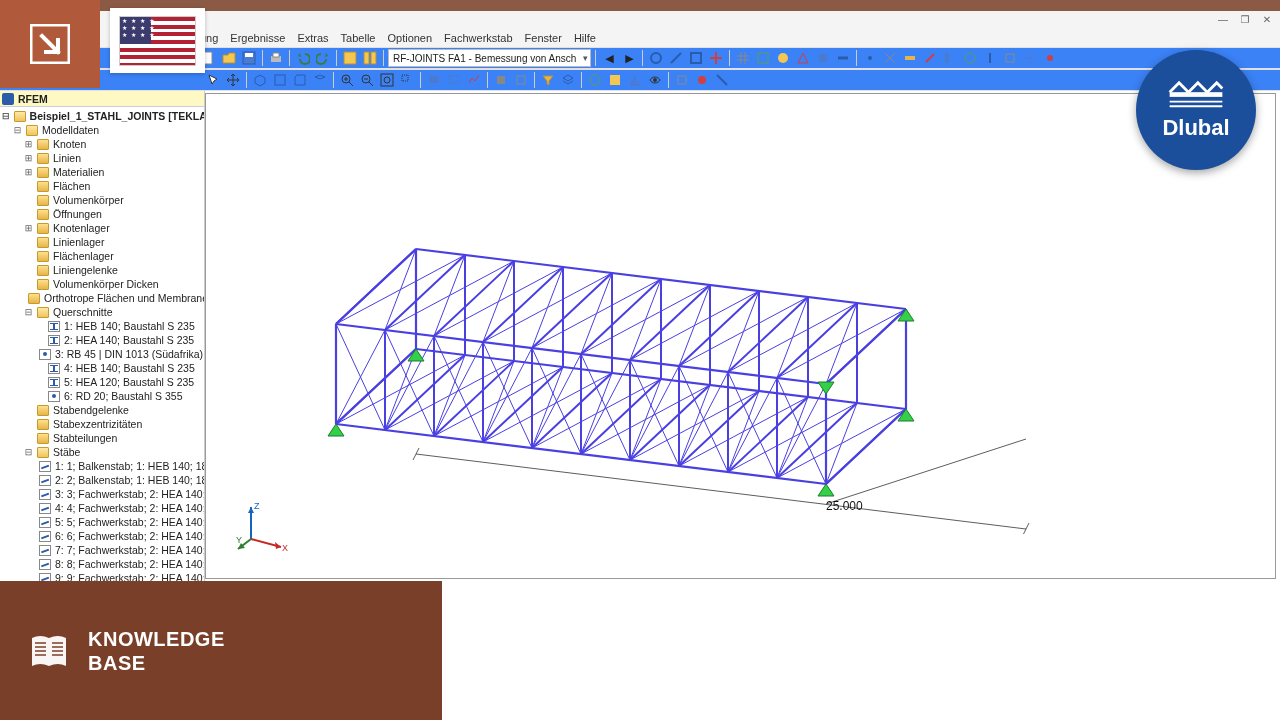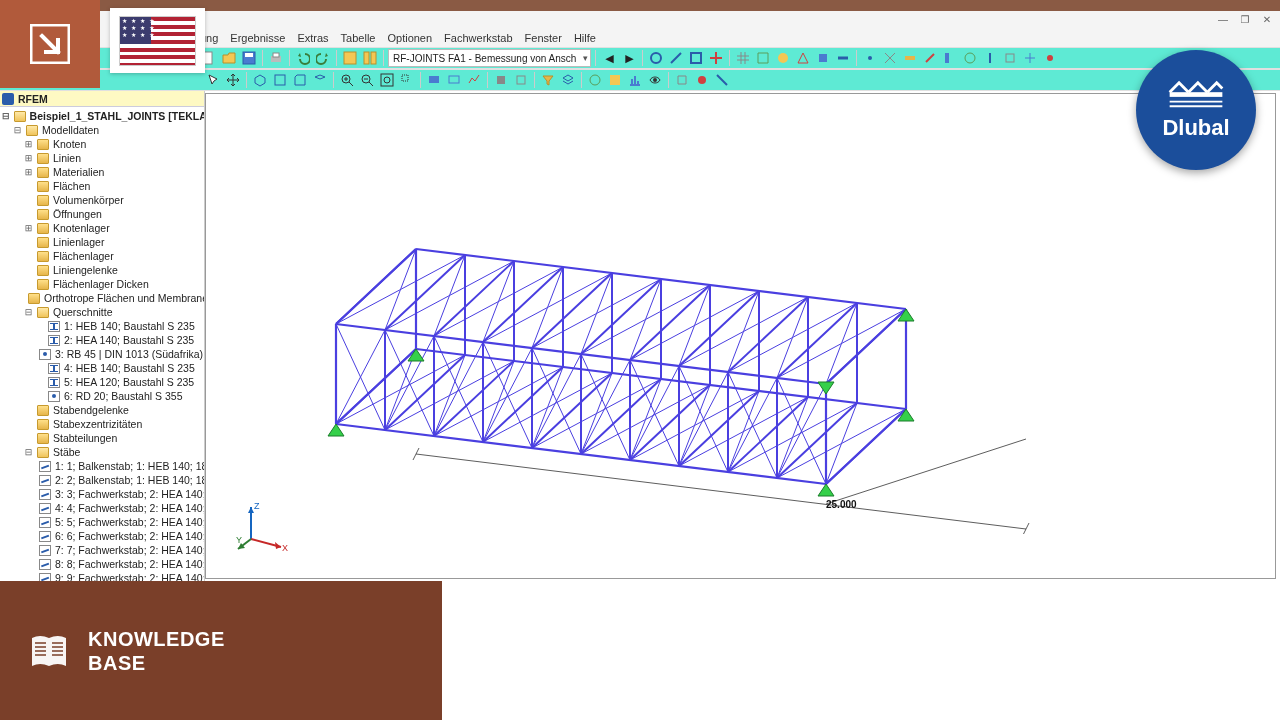--- a/index.html
+++ b/index.html
@@ -38,21 +38,21 @@
     position:absolute; left:0; top:11px; width:1280px; height:570px;
     background:#fff; z-index:30; font-size:11px; color:#222;
   }
   .titlebar { height:18px; background:#f4f4f4; position:relative; }
   .window-ctrls { position:absolute; right:2px; top:0; display:flex; gap:0;}
   .window-ctrls div{width:22px;height:16px;display:flex;align-items:center;justify-content:center;font-size:10px;color:#666;}
 
   .menubar { height:18px; background:#f4f4f4; padding-left:200px; display:flex; gap:12px; align-items:center; font-size:11px; color:#333;}
   .menubar span{cursor:default;}
 
-  .toolbar { height:22px; background:#5eead4; border-top:1px solid #e0e0e0; border-bottom:1px solid #e0e0e0; padding-left:200px; display:flex; align-items:center; gap:2px; overflow:hidden;}
+  .toolbar { height:22px; background:#3b82f6; border-top:1px solid #e0e0e0; border-bottom:1px solid #e0e0e0; padding-left:200px; display:flex; align-items:center; gap:2px; overflow:hidden;}
   .toolbar2 { padding-left:204px; }
   .tb-btn{width:18px;height:18px;display:flex;align-items:center;justify-content:center;font-size:11px;}
   .tb-btn svg{width:14px;height:14px;}
   .tb-sep{width:1px;height:16px;background:#ccc;margin:0 2px;}
   .tb-combo{height:18px;border:1px solid #bbb;background:#fff;font-size:10px;padding:0 14px 0 4px;display:flex;align-items:center;position:relative;min-width:160px;}
   .tb-combo::after{content:"▾";position:absolute;right:3px;font-size:9px;color:#555;}
 
   .workspace{position:absolute;left:0;top:80px;right:0;bottom:0;display:flex;}
 
   
@@ -72,21 +72,21 @@
   .fico.dot::after{content:"";position:absolute;left:3px;top:2.5px;width:4px;height:4px;border-radius:2px;background:#2a5caa;}
   .fico.member{background:#fff;border:1px solid #888;position:relative;}
   .fico.member::after{content:"";position:absolute;left:1px;top:4px;width:8px;height:1.5px;background:#2a5caa;transform:rotate(-20deg);}
   .tree-row.sel{background:#fff; font-weight:700;}
 
   
   .viewport{flex:1;background:#fff;position:relative;border:1px solid #999;margin:2px 4px 2px 0;}
   .truss-svg{position:absolute;left:60px;top:110px;width:820px;height:330px;}
   .axis-triad{position:absolute;left:30px;bottom:22px;}
   .axis-triad svg{width:55px;height:55px;}
-  .dim-label{position:absolute;font-size:10px;color:#111;font-weight:bold;}
+  .dim-label{position:absolute;font-size:12px;color:#111;}
 
   
   .caption{position:absolute;left:0;bottom:0;width:1280px;height:139px;display:flex;z-index:50;}
   .caption-left{flex:1;background:#a36a52;padding:24px 30px 0 30px;}
   .caption-title{color:#fff;font-size:32px;font-weight:400;line-height:44px;}
   .caption-right{width:442px;background:#7a3f29;display:flex;align-items:center;gap:18px;padding-left:28px;}
   .kb-icon{width:42px;height:42px;}
   .kb-text{color:#fff;font-size:20px;font-weight:700;line-height:24px;letter-spacing:.5px;}
 </style>
 </head>
@@ -501,21 +501,21 @@
             <span>Flächenlager</span>
           </div>
           <div class="tree-row" style="--ind: 22px;">
             <span class="tw"></span>
             <span class="fico folder"></span>
             <span>Liniengelenke</span>
           </div>
           <div class="tree-row" style="--ind: 22px;">
             <span class="tw"></span>
             <span class="fico folder"></span>
-            <span>Flächenlager Dicken</span>
+            <span>Volumenkörper Dicken</span>
           </div>
           <div class="tree-row" style="--ind: 22px;">
             <span class="tw"></span>
             <span class="fico folder"></span>
             <span>Orthotrope Flächen und Membranen</span>
           </div>
           <div class="tree-row" style="--ind: 22px;">
             <span class="tw">⊟</span>
             <span class="fico folder-open"></span>
             <span>Querschnitte</span>

